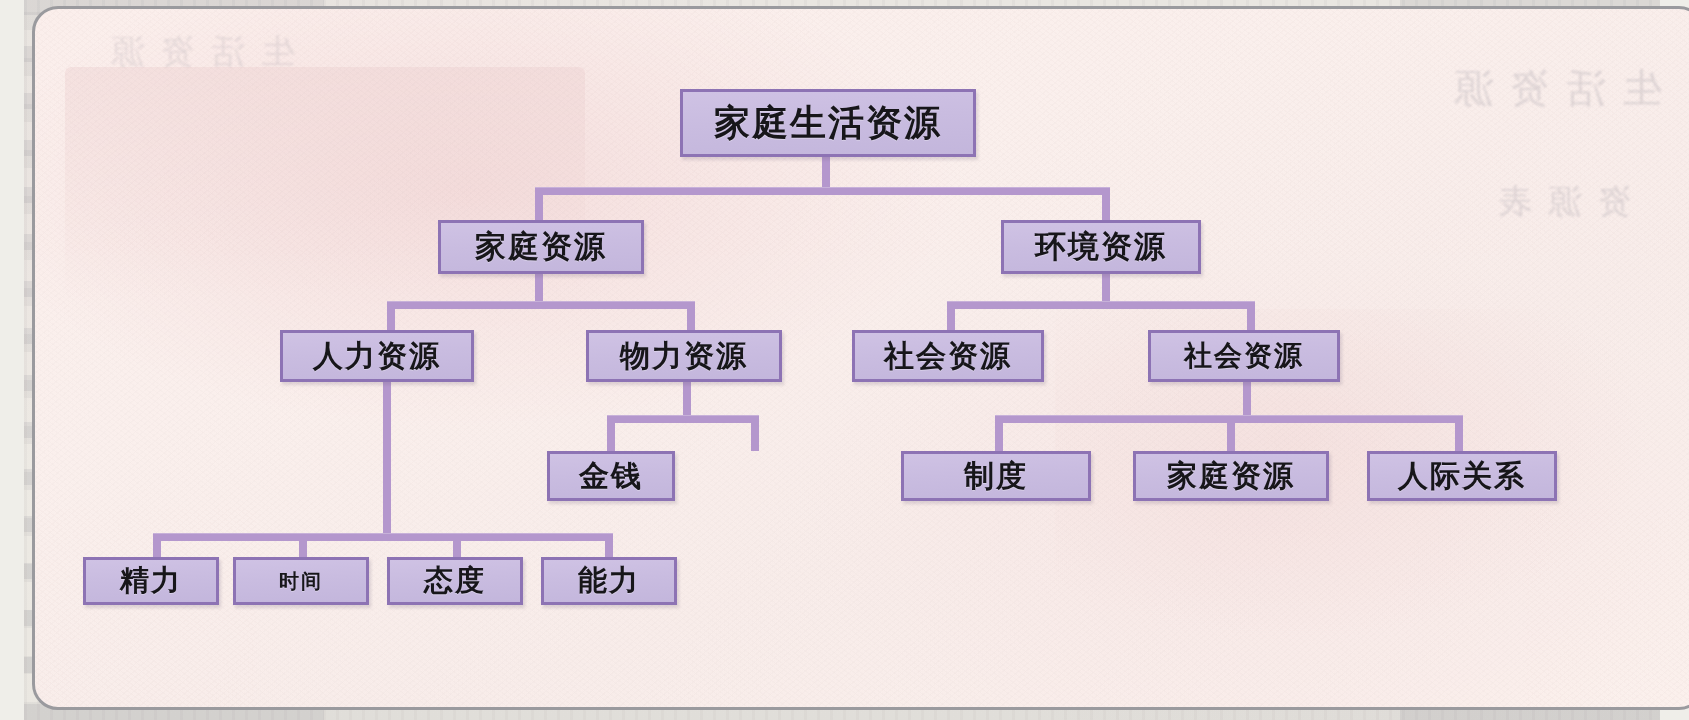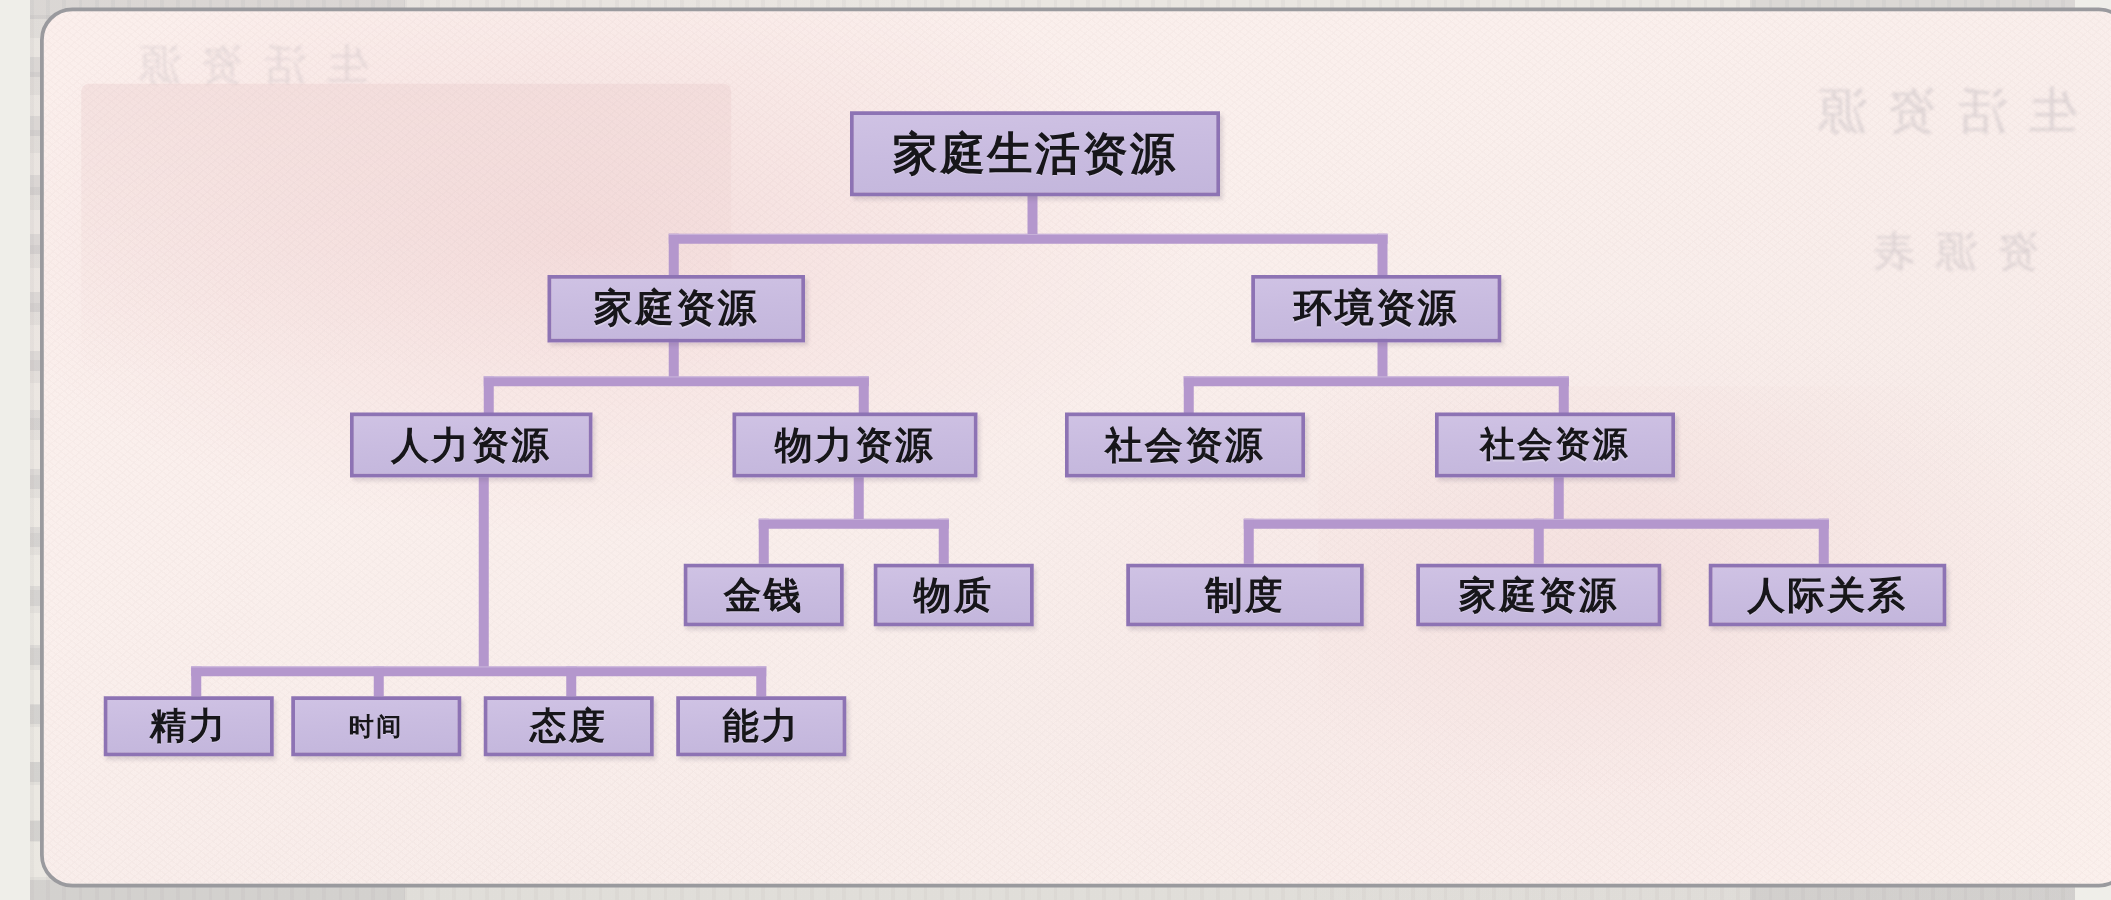--- a/index.html
+++ b/index.html
@@ -205,23 +205,20 @@
       </div>
 
       <div class="node" style="left:1113px; top:321px; width:192px; height:52px; font-size:28px;">
         <span>社会资源</span>
       </div>
 
       <div class="node" style="left:512px; top:442px; width:128px; height:50px; font-size:30px;">
         <span>金钱</span>
       </div>
 
-      <div class="node" style="left:664px; top:442px; width:128px; height:50px; font-size:30px;">
-        <span>物质</span>
-      </div>
 
       <div class="node" style="left:866px; top:442px; width:190px; height:50px; font-size:30px;">
         <span>制度</span>
       </div>
 
       <div class="node" style="left:1098px; top:442px; width:196px; height:50px; font-size:30px;">
         <span>家庭资源</span>
       </div>
 
       <div class="node" style="left:1332px; top:442px; width:190px; height:50px; font-size:30px;text-align:center;">

